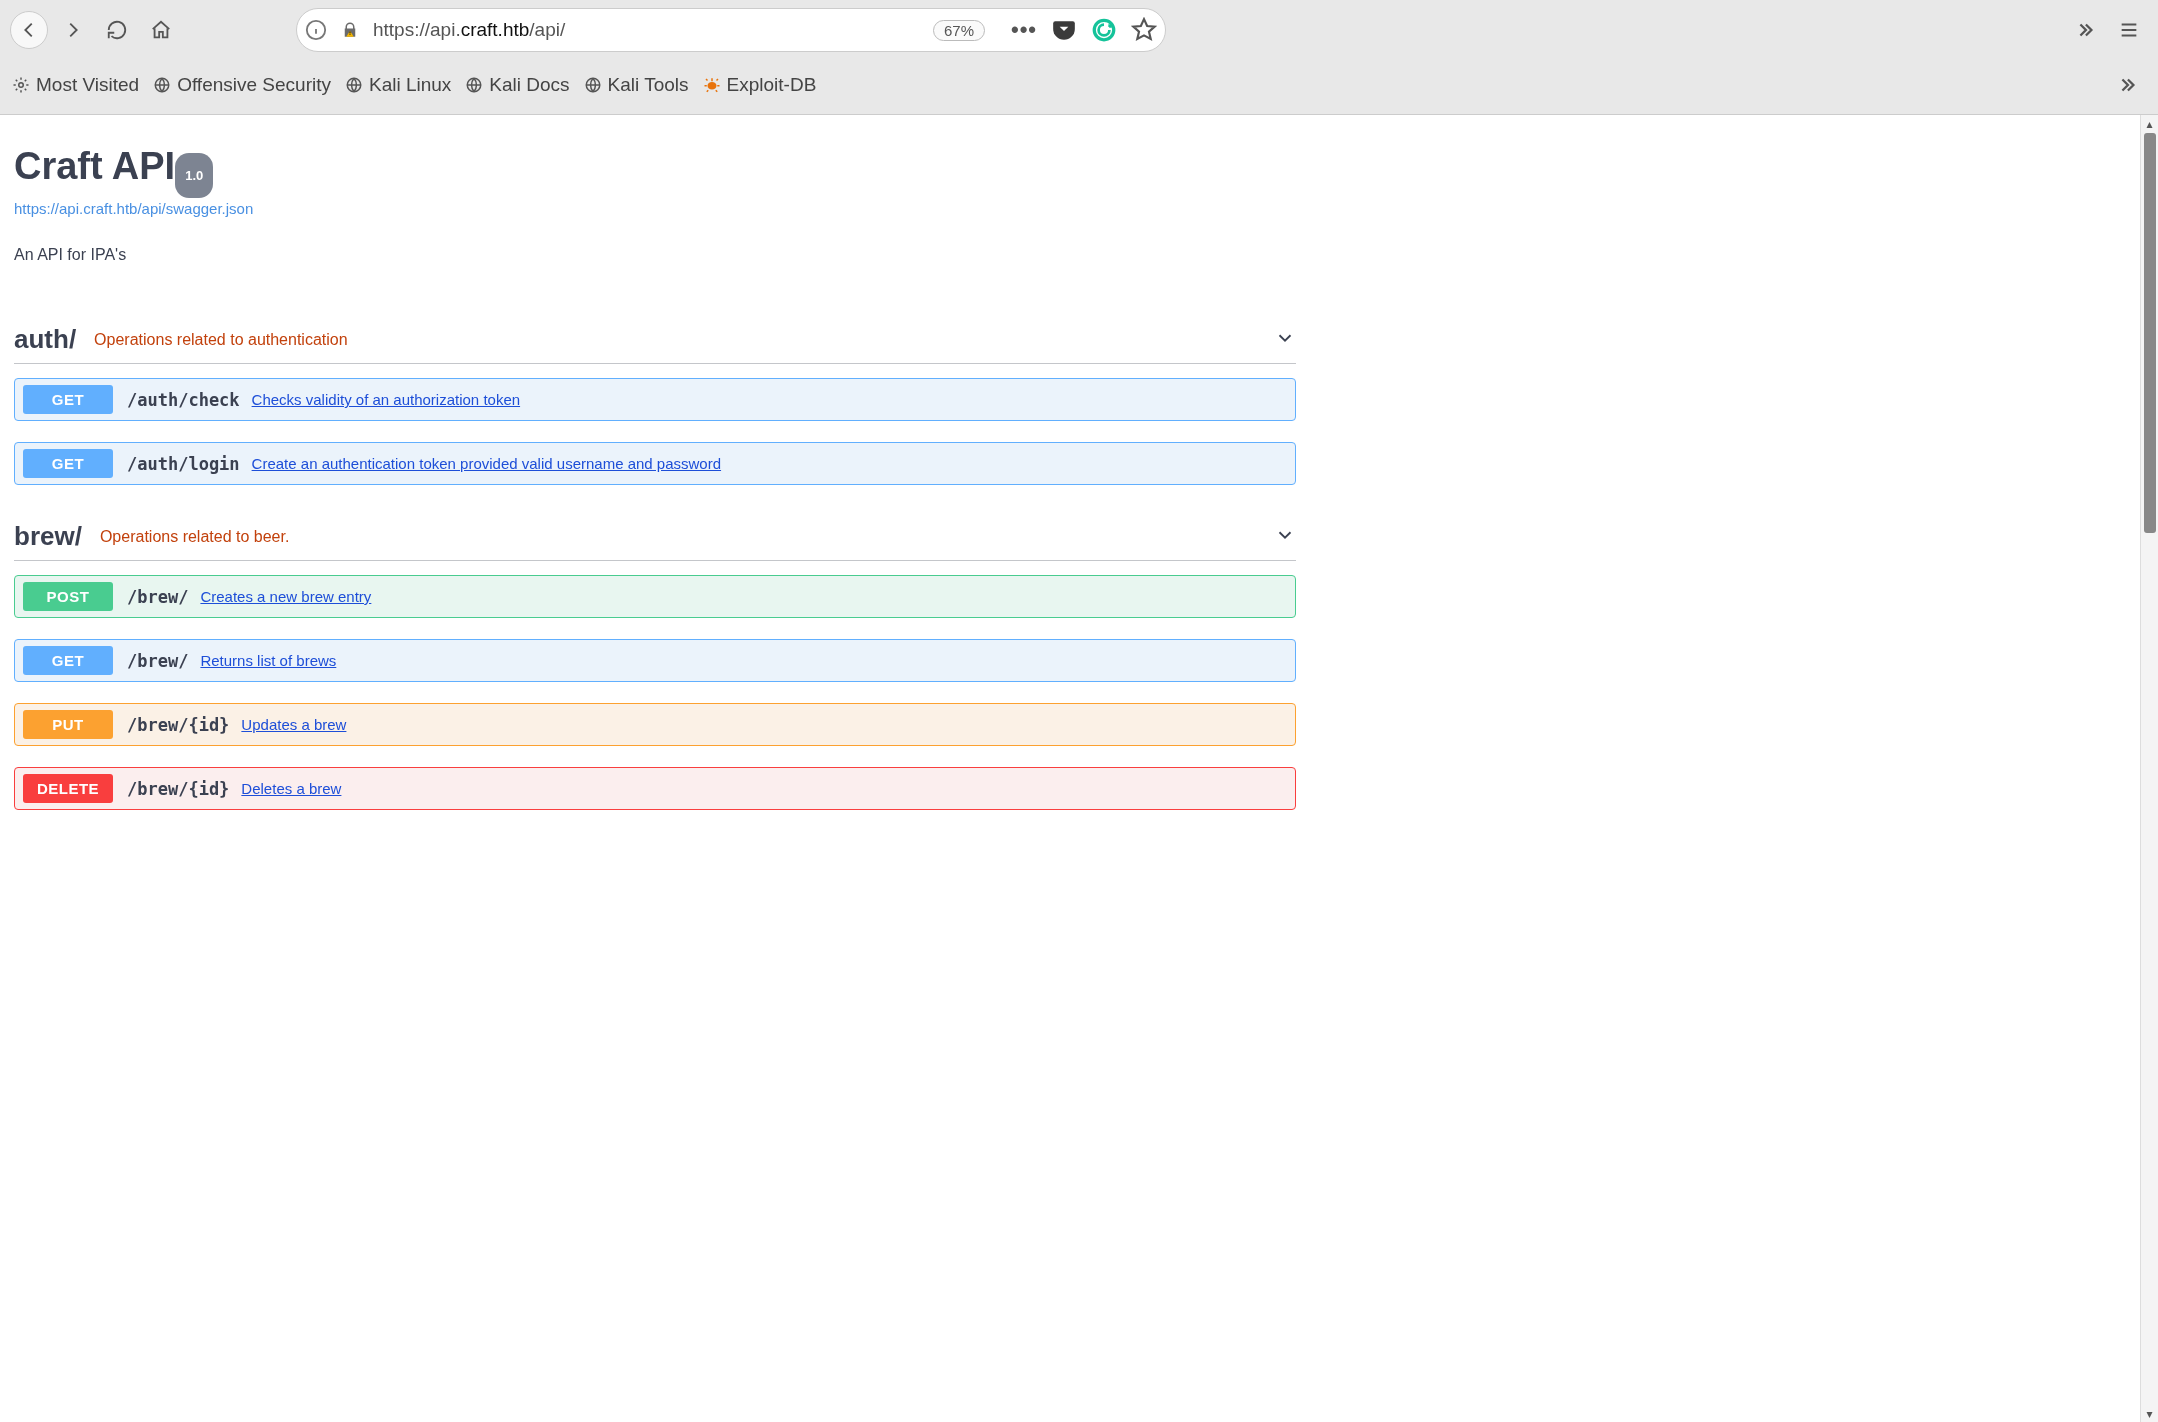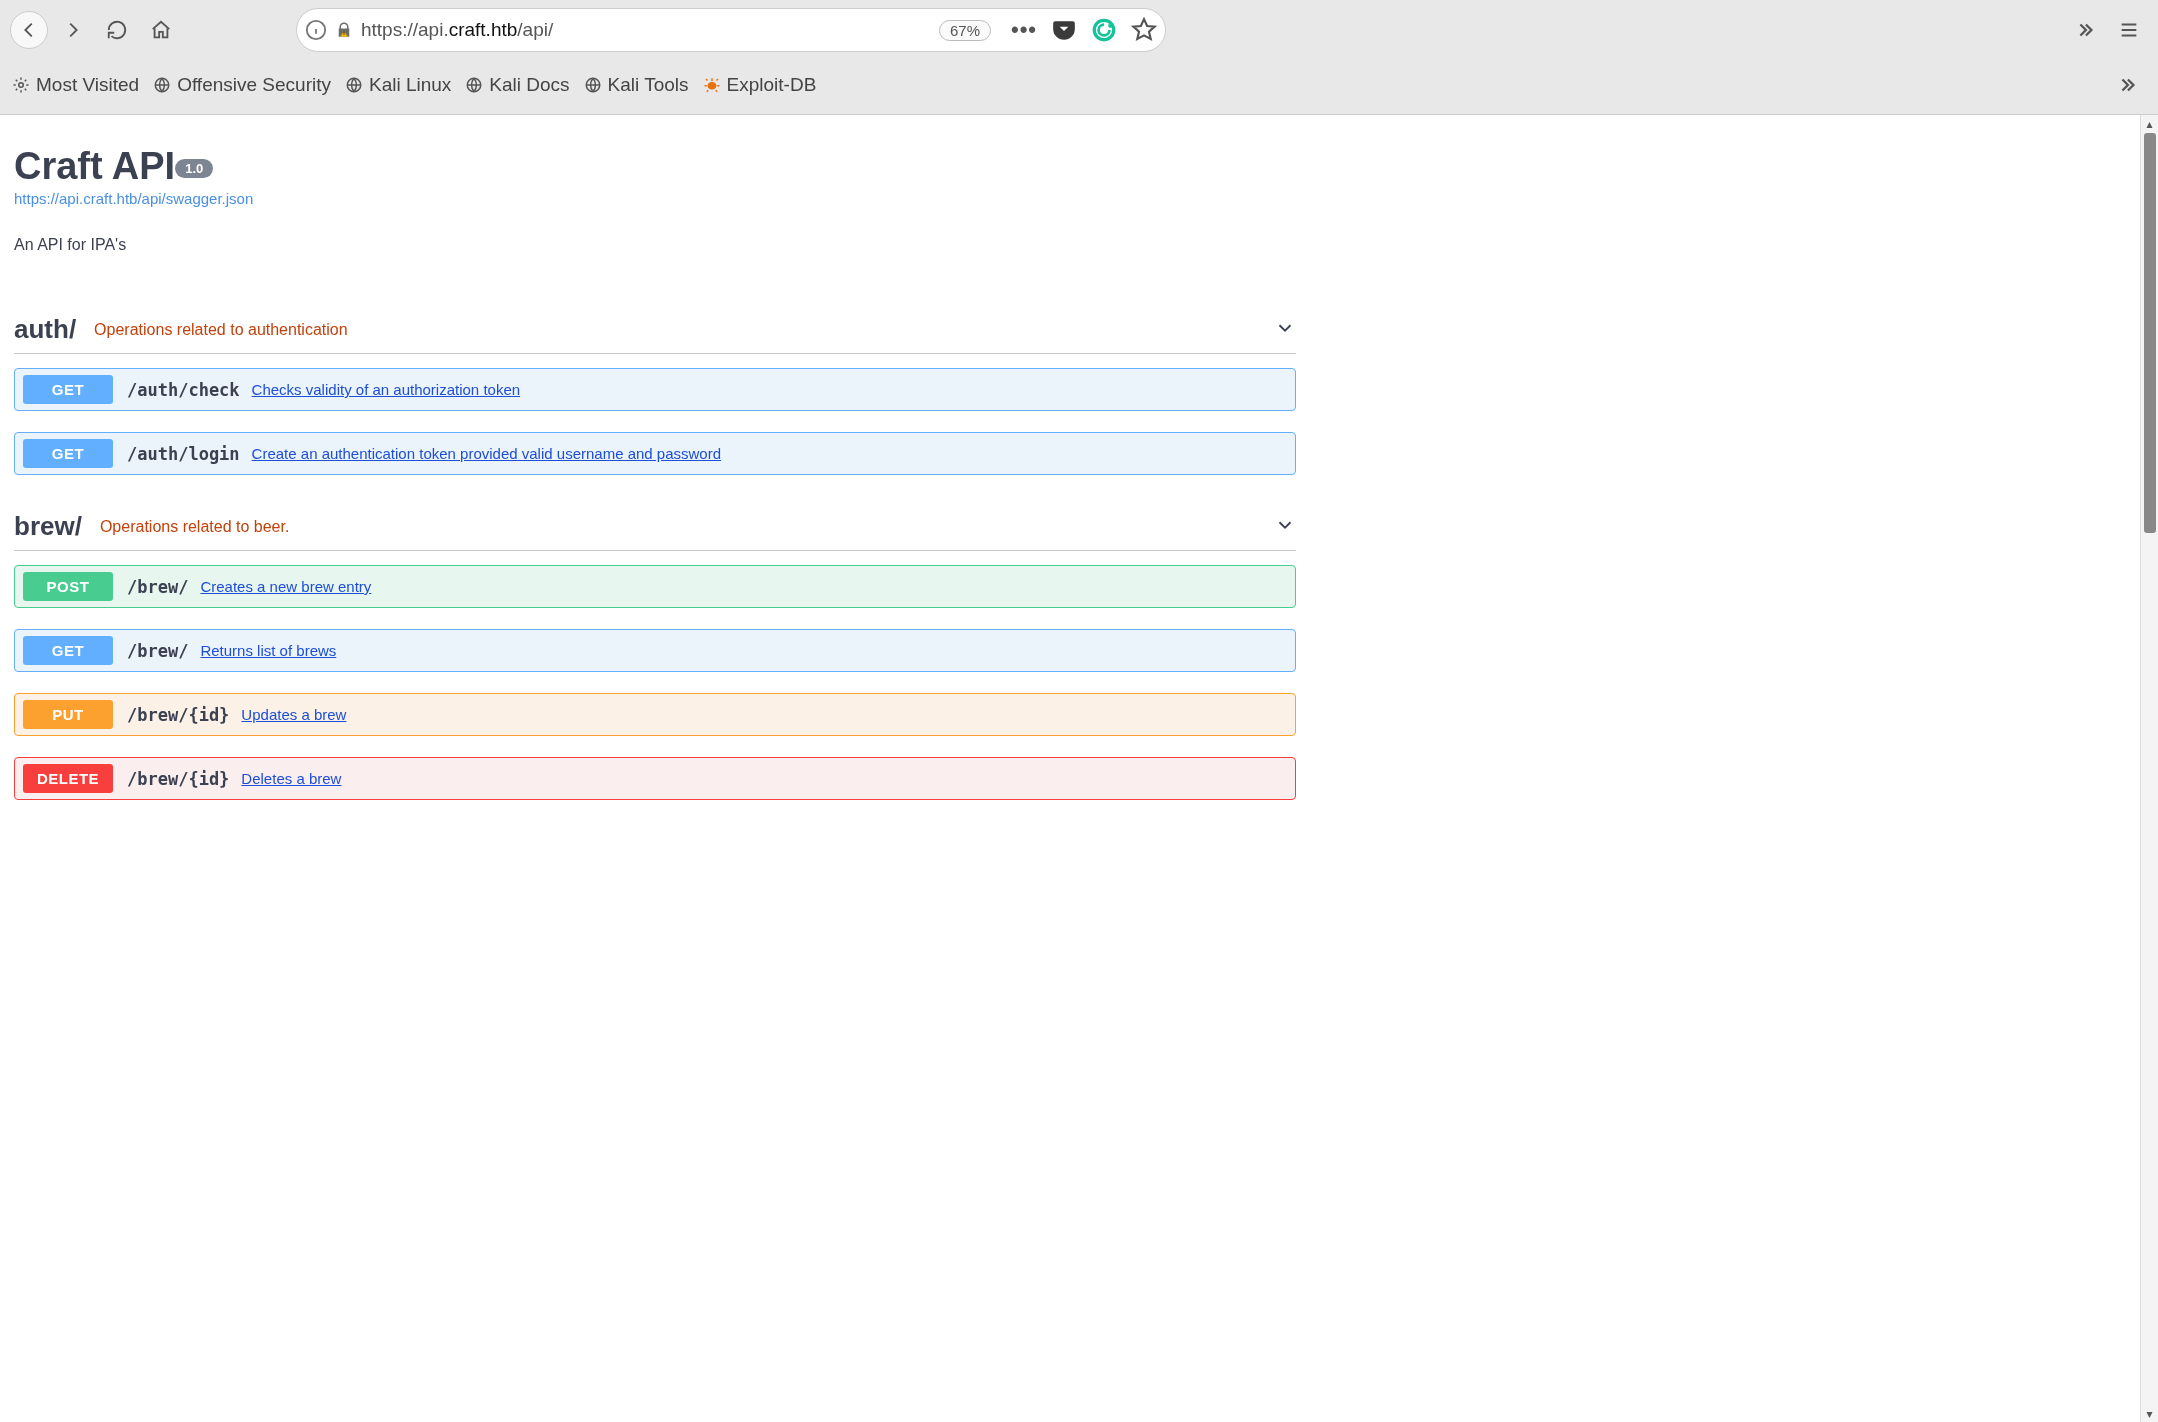--- a/index.html
+++ b/index.html
@@ -5,21 +5,21 @@
   * { box-sizing: border-box; margin: 0; padding: 0; }
   html, body { width: 100%; height: 100%; font-family: -apple-system, BlinkMacSystemFont, "Segoe UI", sans-serif; }
   body { background: #f0f0f0; overflow: hidden; }
 
   
   .browser-chrome { background: #e8e8e8; border-bottom: 1px solid #ccc; }
   .nav-bar { display: flex; align-items: center; padding: 4px 10px; gap: 6px; height: 60px; }
   .nav-btn { width: 38px; height: 38px; display:flex; align-items:center; justify-content:center; color:#555; border-radius:4px; cursor:pointer; }
   .nav-btn svg { width: 22px; height: 22px; }
   .addr-wrap { flex: 0 0 auto; margin-left: 110px; }
-  .addr-bar { display:flex; align-items:center; background:#fff; border:1px solid #ccc; border-radius: 22px; height: 44px; padding: 0 8px; width: 870px; gap:6px; }
+  .addr-bar { display:flex; align-items:center; background:#fff; border:1px solid #ccc; border-radius: 22px; height: 44px; padding: 0 8px; width: 870px; gap:12px; }
   .addr-icon { width:22px; height:22px; display:flex; align-items:center; justify-content:center; color:#777; }
   .lock-warn { position:relative; display:inline-flex; }
   .lock-warn svg { width:18px; height:18px; }
   .url-text { font-size: 19px; color:#555; }
   .url-text .strong { color:#111; }
   .zoom-badge { margin-left:auto; border:1px solid #bbb; border-radius:12px; padding:1px 10px; font-size:15px; color:#555; background:#fafafa; }
   .right-icons { display:flex; align-items:center; gap:14px; margin-left:14px; }
   .tool-icon { width:26px; height:26px; display:flex; align-items:center; justify-content:center; color:#555; }
   .spacer { flex:1; }
 
@@ -30,21 +30,21 @@
 
   
   .viewport { position:relative; background:#fff; height: calc(100% - 112px); overflow:hidden; }
   .scroll-area { position:absolute; top:0; left:0; right:18px; bottom:0; overflow:hidden; }
   .scroll-track { position:absolute; top:0; right:0; width:18px; bottom:0; background:#f4f4f4; border-left:1px solid #ddd; display:flex; flex-direction:column; align-items:center; }
   .scroll-arrow { font-size:12px; color:#555; padding:2px 0; }
   .scroll-thumb { position:absolute; top:18px; width:12px; left:3px; height:400px; background:#888; border-radius:3px; }
 
   .swagger-wrap { padding: 30px 14px 0 14px; max-width: 1310px; font-family: sans-serif; }
   .api-title { font-size: 38px; font-weight: 800; color:#3b4151; display:flex; align-items:flex-start; gap:0; }
-  .version-badge { background:#7d8492; color:#fff; font-size:13px; font-weight:700; border-radius:14px; padding:2px 10px; margin-top:14px; }
+  .version-badge { background:#7d8492; color:#fff; font-size:13px; font-weight:700; border-radius:14px; padding:15px 10px; margin-top:8px; }
   .base-url { font-family: monospace; font-size:15px; color:#3b4151; margin-top:4px; }
   .swagger-link { color:#4990e2; font-size:15px; text-decoration:none; display:inline-block; margin-top:2px; }
   .api-desc { font-size:16px; color:#3b4151; margin-top:28px; }
 
   .section { margin-top: 60px; }
   .section + .section { margin-top: 36px; }
   .section-header { display:flex; align-items:center; border-bottom:1px solid rgba(59,65,81,.3); padding-bottom:8px; cursor:pointer; }
   .section-name { font-size:26px; font-weight:800; color:#3b4151; }
   .section-desc { font-size:16px; color:#c2410c; margin-left:18px; }
   .section-chev { margin-left:auto; color:#3b4151; }

